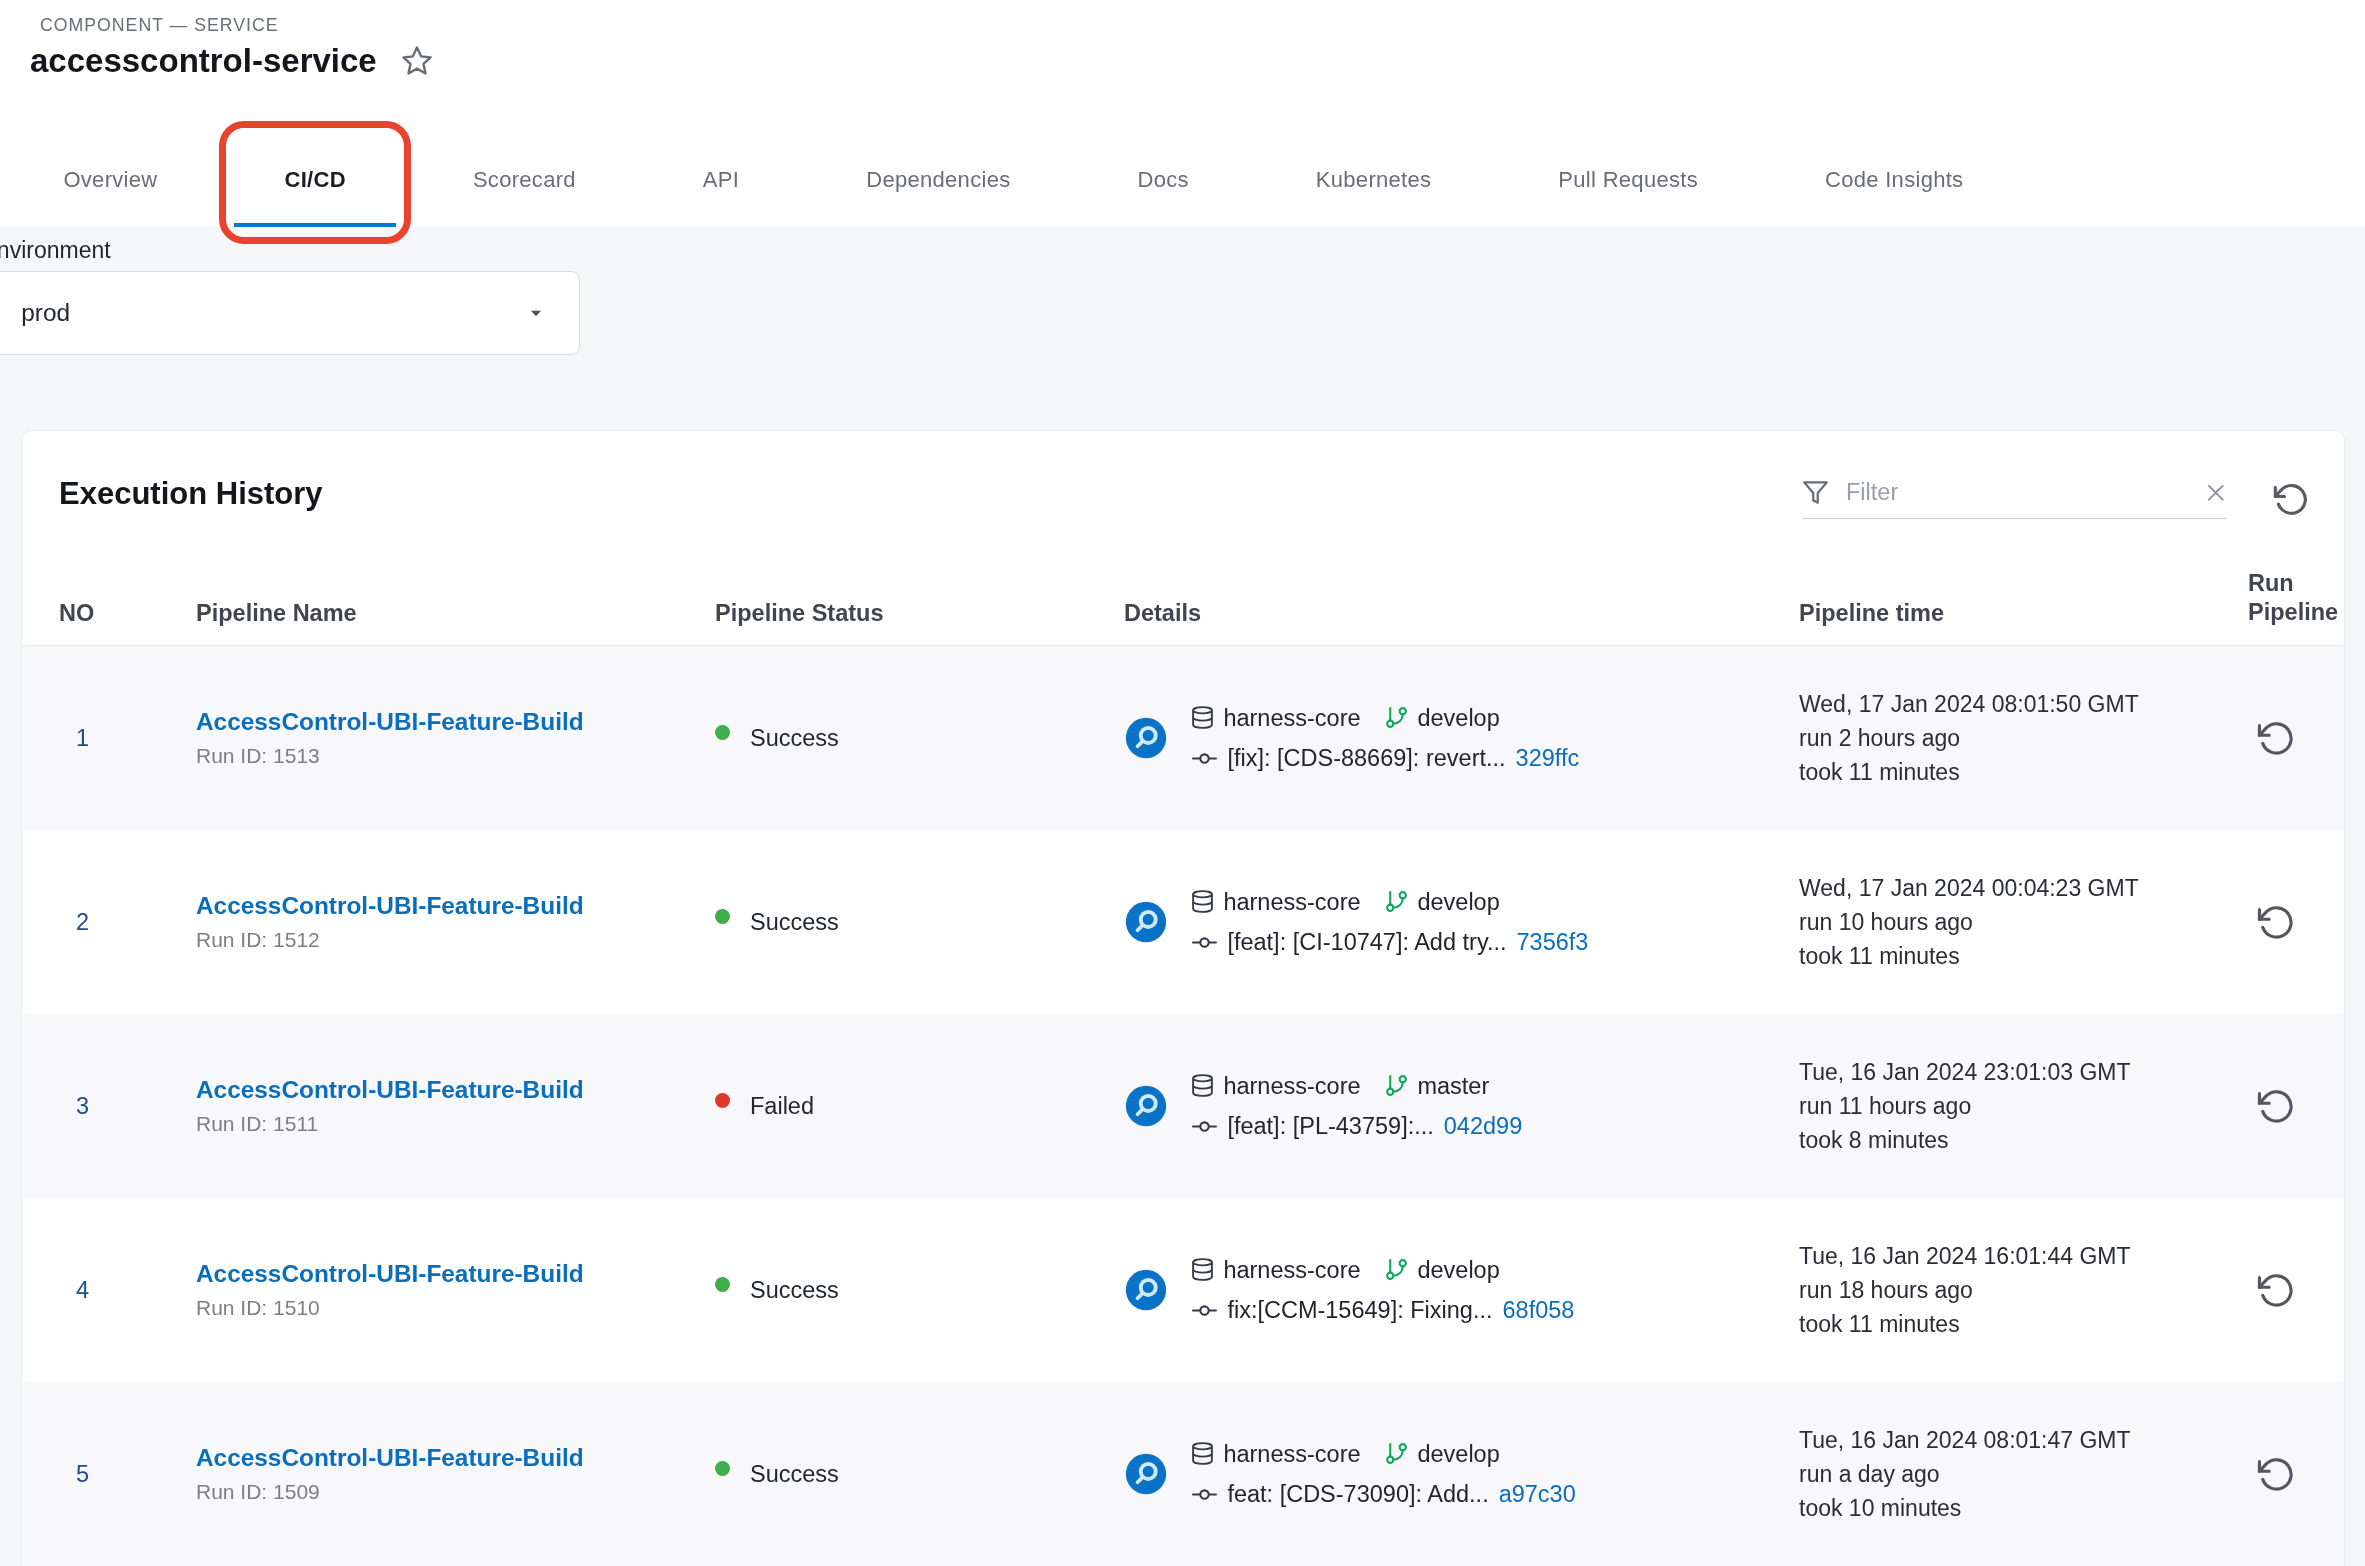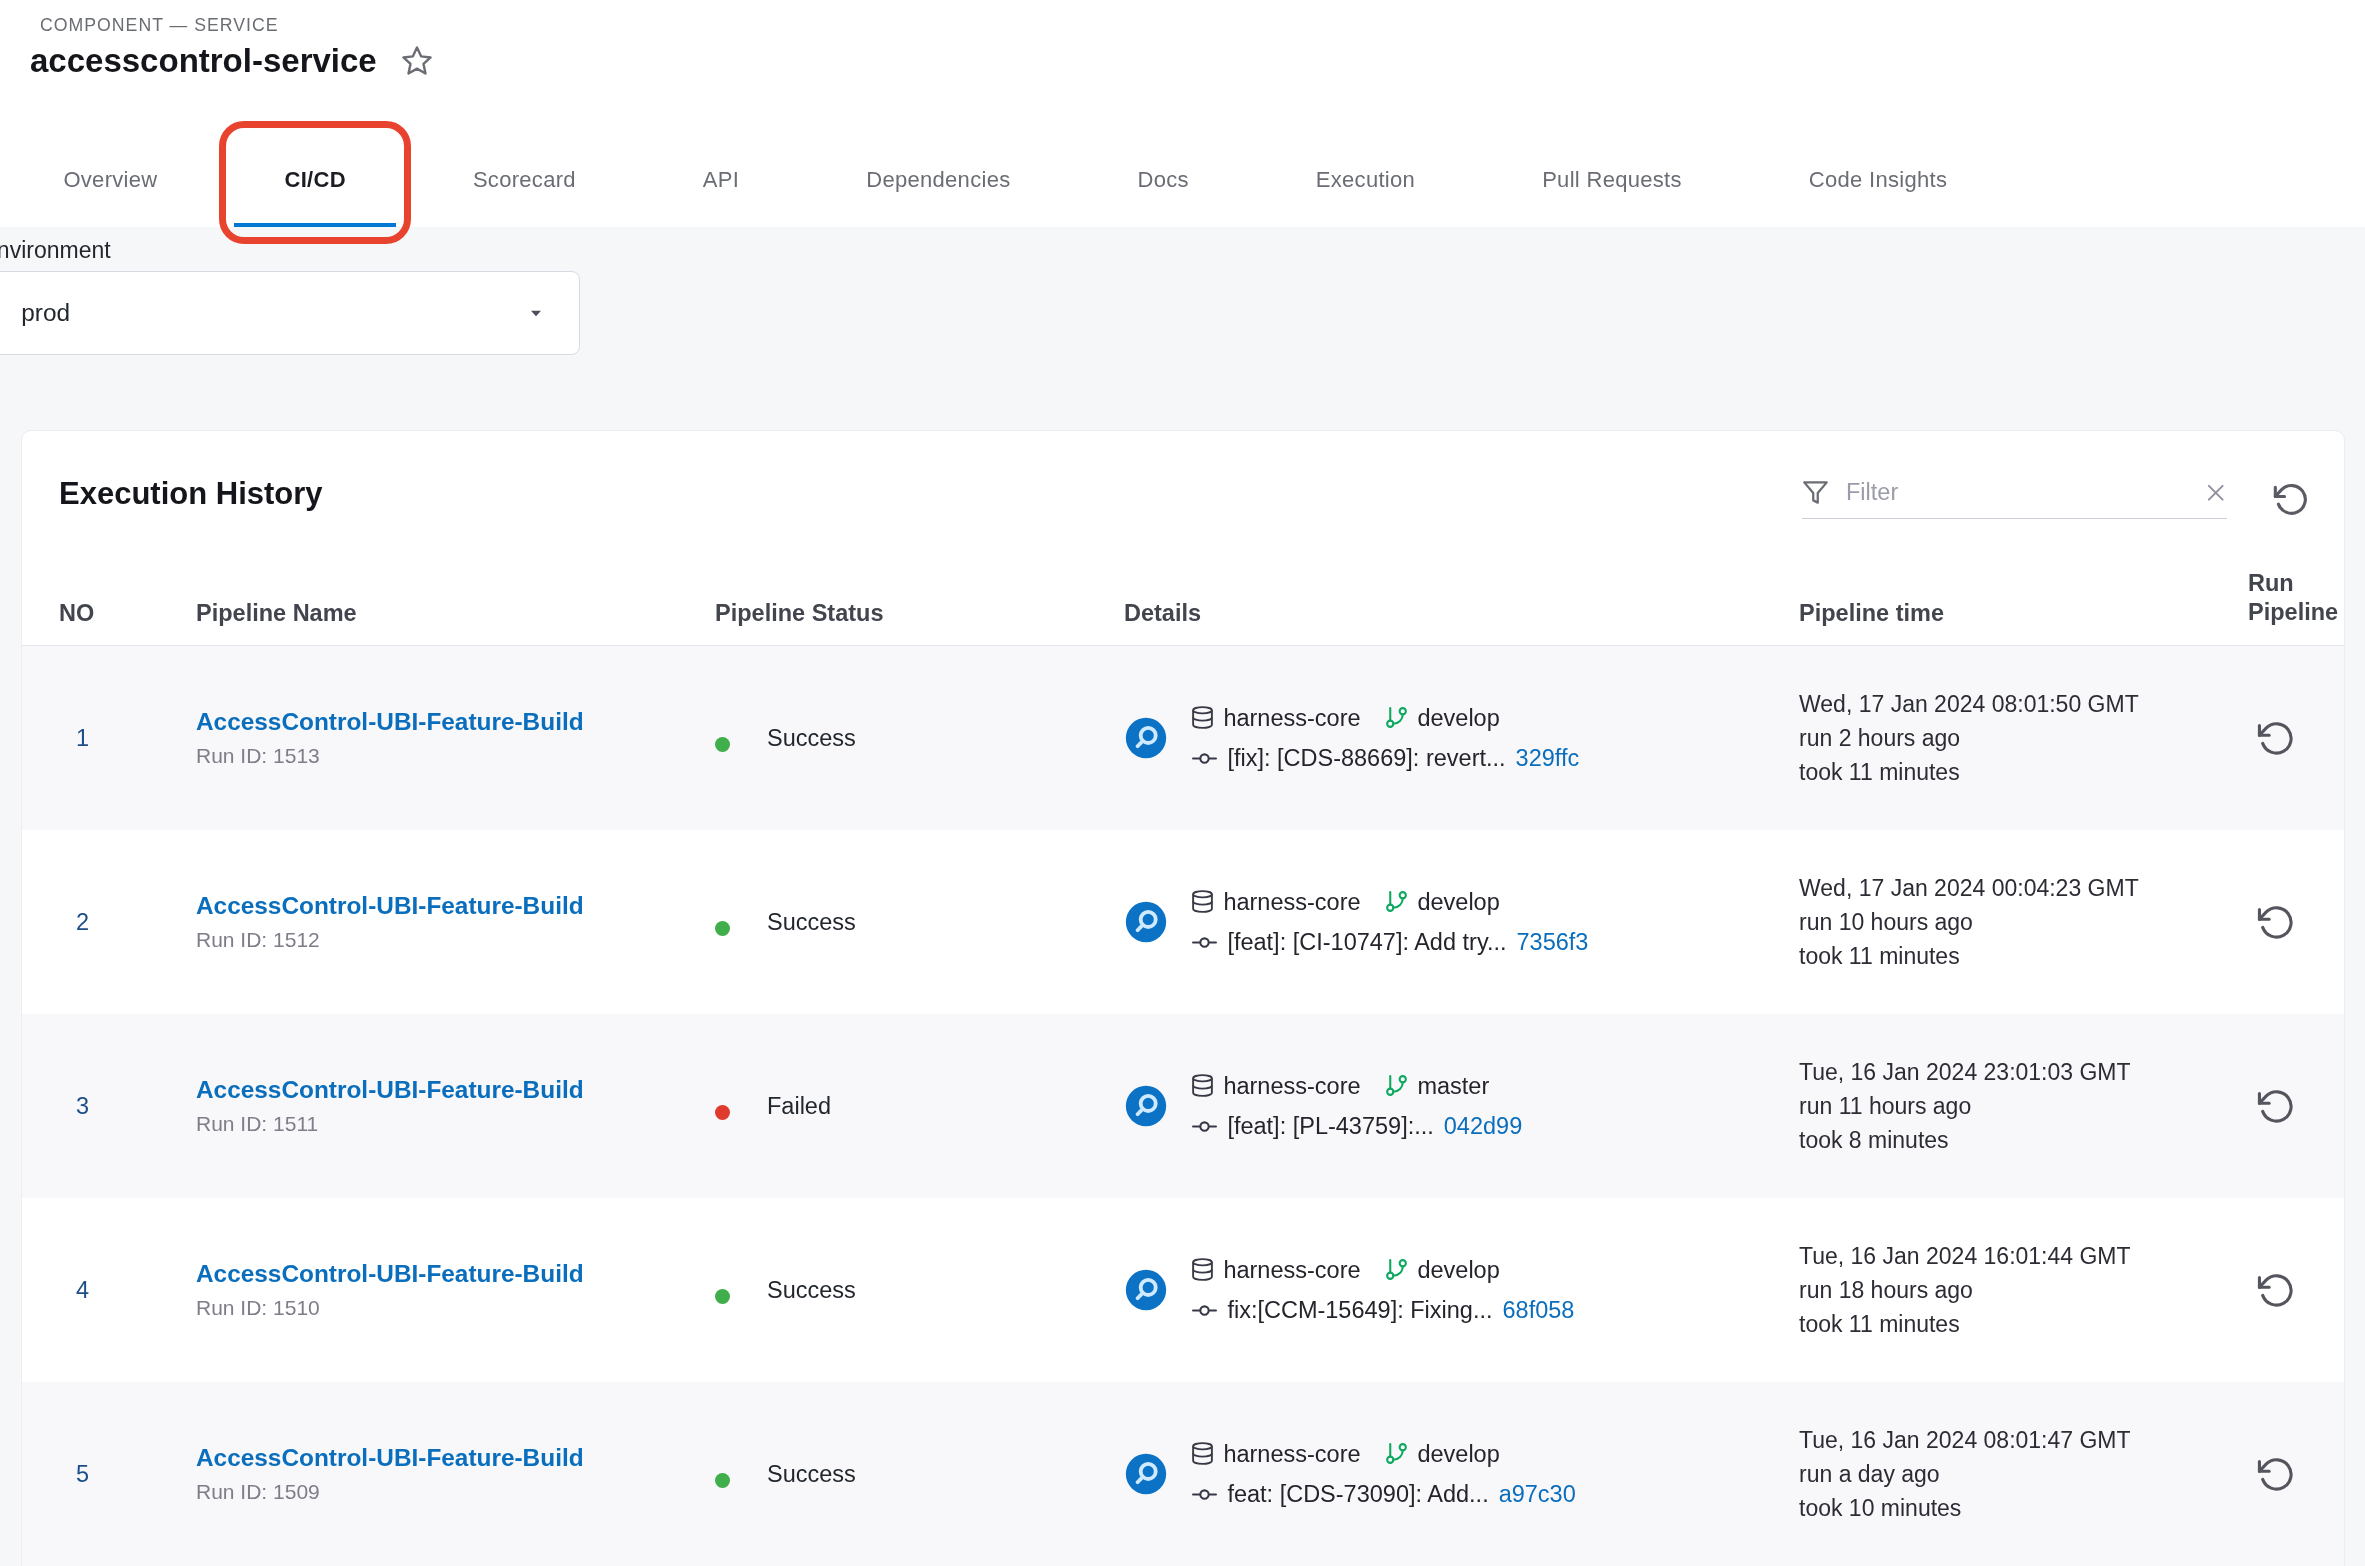--- a/index.html
+++ b/index.html
@@ -69,21 +69,21 @@
   .thead .c-run span { display:inline-block; width:109px; padding-left:0; line-height:29px; }
   .thead .c-run { padding-left:40px; }
 
   .trow { display:flex; align-items:center; height:184px; }
   .tbody .trow:nth-child(odd) { background:#f8f8fa; }
   .trow .c-no { padding-left:54px; font-size:23.5px; font-weight:500; color:#1d4e89; }
 
   .name-link { font-size:24.4px; font-weight:600; color:#0a6ebd; cursor:pointer; }
   .run-id { font-size:21px; color:#7d7e8a; margin-top:7.6px; }
 
-  .status-cell { display:flex; align-items:flex-end;gap:17px; }
+  .status-cell { display:flex; align-items:flex-start; }
   .status-dot { width:15px; height:15px; border-radius:50%; margin-right:20px; flex:none; }
   .status-text { font-size:23.5px; color:#22272e; }
 
   .details-cell { display:flex; align-items:center; }
   .pipe-badge { width:44px; height:44px; flex:none; margin-right:22px; }
   .detail-lines { display:flex; flex-direction:column; gap:6.7px; font-size:23.5px; color:#24252c; }
   .detail-line { display:flex; align-items:center; line-height:34px; white-space:nowrap; }
   .inline-ic { display:inline-flex; margin-right:8.4px; color:#383946; }
   .branch-ic { color:#0fa860; margin-left:23.5px; }
   .hash-link { color:#0a6ebd; margin-left:10px; cursor:pointer; }
@@ -132,21 +132,21 @@
   </div>
       <div class="tab">
     <span class="tab-label">Dependencies</span>
 
   </div>
       <div class="tab">
     <span class="tab-label">Docs</span>
 
   </div>
       <div class="tab">
-    <span class="tab-label">Execution</span>
+    <span class="tab-label">Kubernetes</span>
 
   </div>
       <div class="tab">
     <span class="tab-label">Pull Requests</span>
 
   </div>
       <div class="tab">
     <span class="tab-label">Code Insights</span>
 
   </div>

